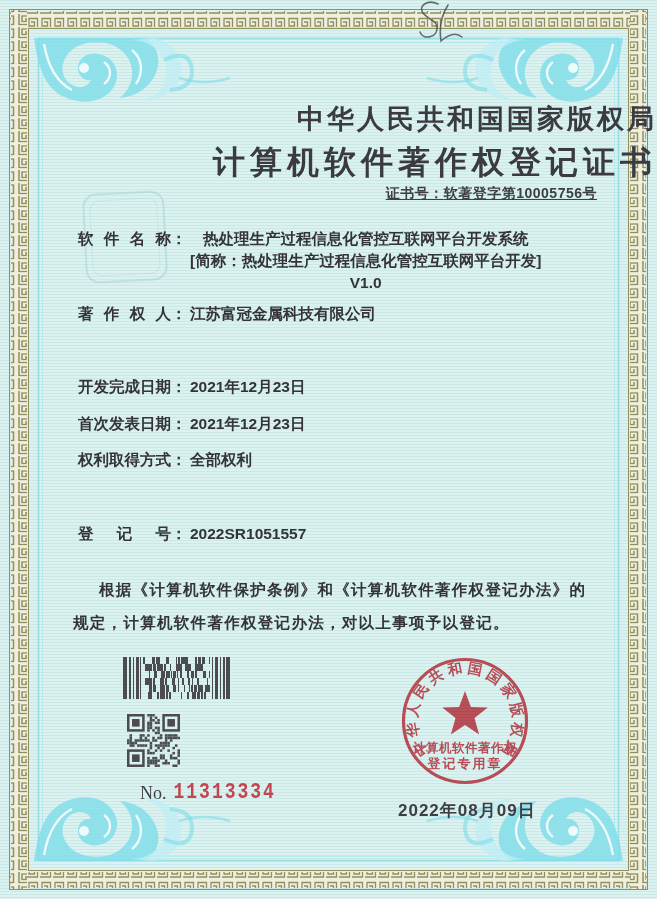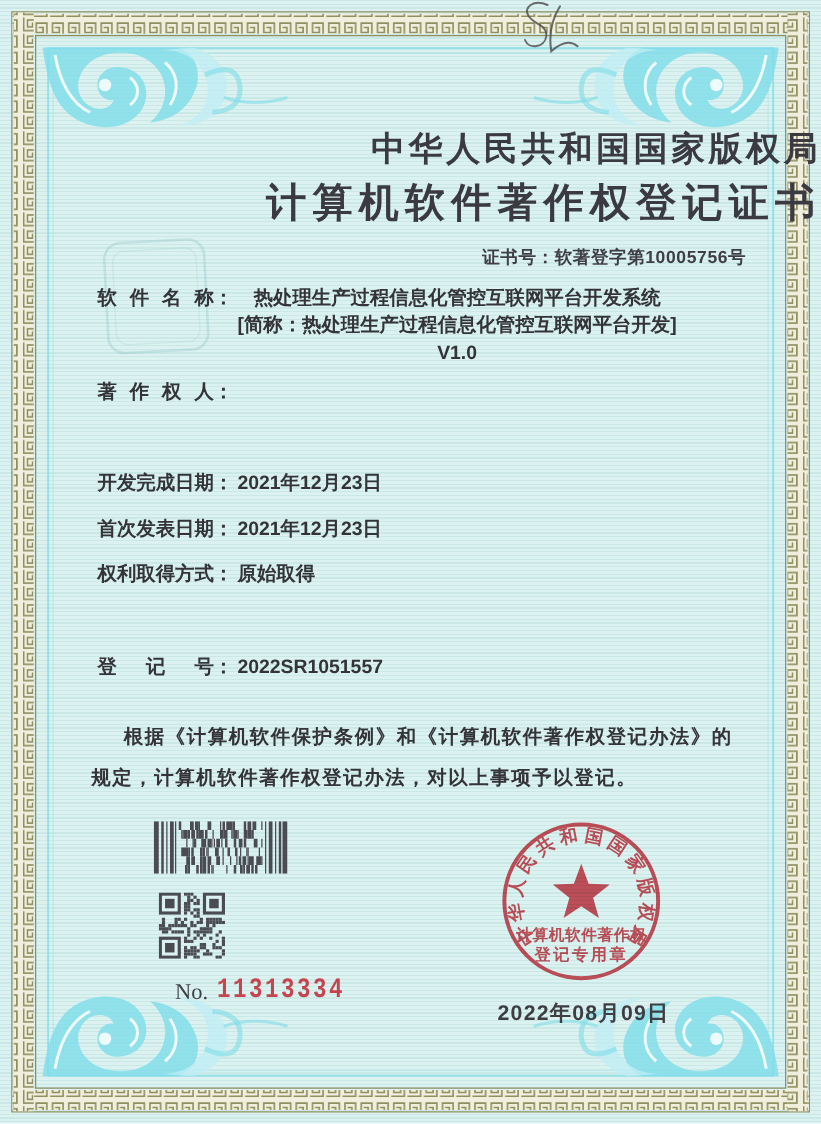--- a/index.html
+++ b/index.html
@@ -42,22 +42,22 @@
   }
   .authority{
     position:absolute;top:101px;left:0;width:657px;text-align:right;
     font:bold 27px var(--serif);letter-spacing:3px;color:var(--ink);
   }
   .cert-title{
     position:absolute;top:141px;left:0;width:657px;text-align:right;
     font:bold 32px var(--serif);letter-spacing:5px;color:var(--ink);
   }
   .cert-no{
-    position:absolute;top:197px;right:60px;
-    font:bold 14px var(--sans);letter-spacing:.5px;color:#3e3e44;
+    position:absolute;top:185px;right:60px;
+    font:bold 14px var(--sans);letter-spacing:.5px;color:#3e3e44;text-decoration:underline;
   }
   .row{position:absolute;left:78px;right:50px;font:bold 15.5px var(--sans);line-height:21px;}
   .flabel{display:inline-block;width:93px;text-align:justify;text-align-last:justify;color:var(--text);}
   .colon{display:inline-block;color:var(--text);}
   .fvalue{position:absolute;left:112px;top:0;white-space:nowrap;color:var(--text);}
   .fvalue .vline{display:block;line-height:22px;text-align:center;}
   .statement{
     position:absolute;left:73px;top:573px;width:520px;
     font:600 15.5px var(--sans);letter-spacing:1.3px;line-height:33px;color:var(--text);
   }
@@ -140,35 +140,36 @@
     <span class="flabel">软件名称</span><span class="colon">：</span>
     <span class="fvalue">
       <span class="vline">热处理生产过程信息化管控互联网平台开发系统</span>
       <span class="vline">[简称：热处理生产过程信息化管控互联网平台开发]</span>
       <span class="vline">V1.0</span>
     </span>
   </div>
 
   <div class="row" style="top:303px">
     <span class="flabel">著作权人</span><span class="colon">：</span>
+    <span class="fvalue">江苏富冠金属科技有限公司</span>
   </div>
 
   <div class="row" style="top:376px">
     <span class="flabel">开发完成日期</span><span class="colon">：</span>
     <span class="fvalue">2021年12月23日</span>
   </div>
 
   <div class="row" style="top:413px">
     <span class="flabel">首次发表日期</span><span class="colon">：</span>
     <span class="fvalue">2021年12月23日</span>
   </div>
 
   <div class="row" style="top:449px">
     <span class="flabel">权利取得方式</span><span class="colon">：</span>
-    <span class="fvalue">原始取得</span>
+    <span class="fvalue">全部权利</span>
   </div>
 
 
   <div class="row" style="top:523px">
     <span class="flabel">登记号</span><span class="colon">：</span>
     <span class="fvalue">2022SR1051557</span>
   </div>
 
   <div class="statement">
     <span class="s1">根据《计算机软件保护条例》和《计算机软件著作权登记办法》的</span>

